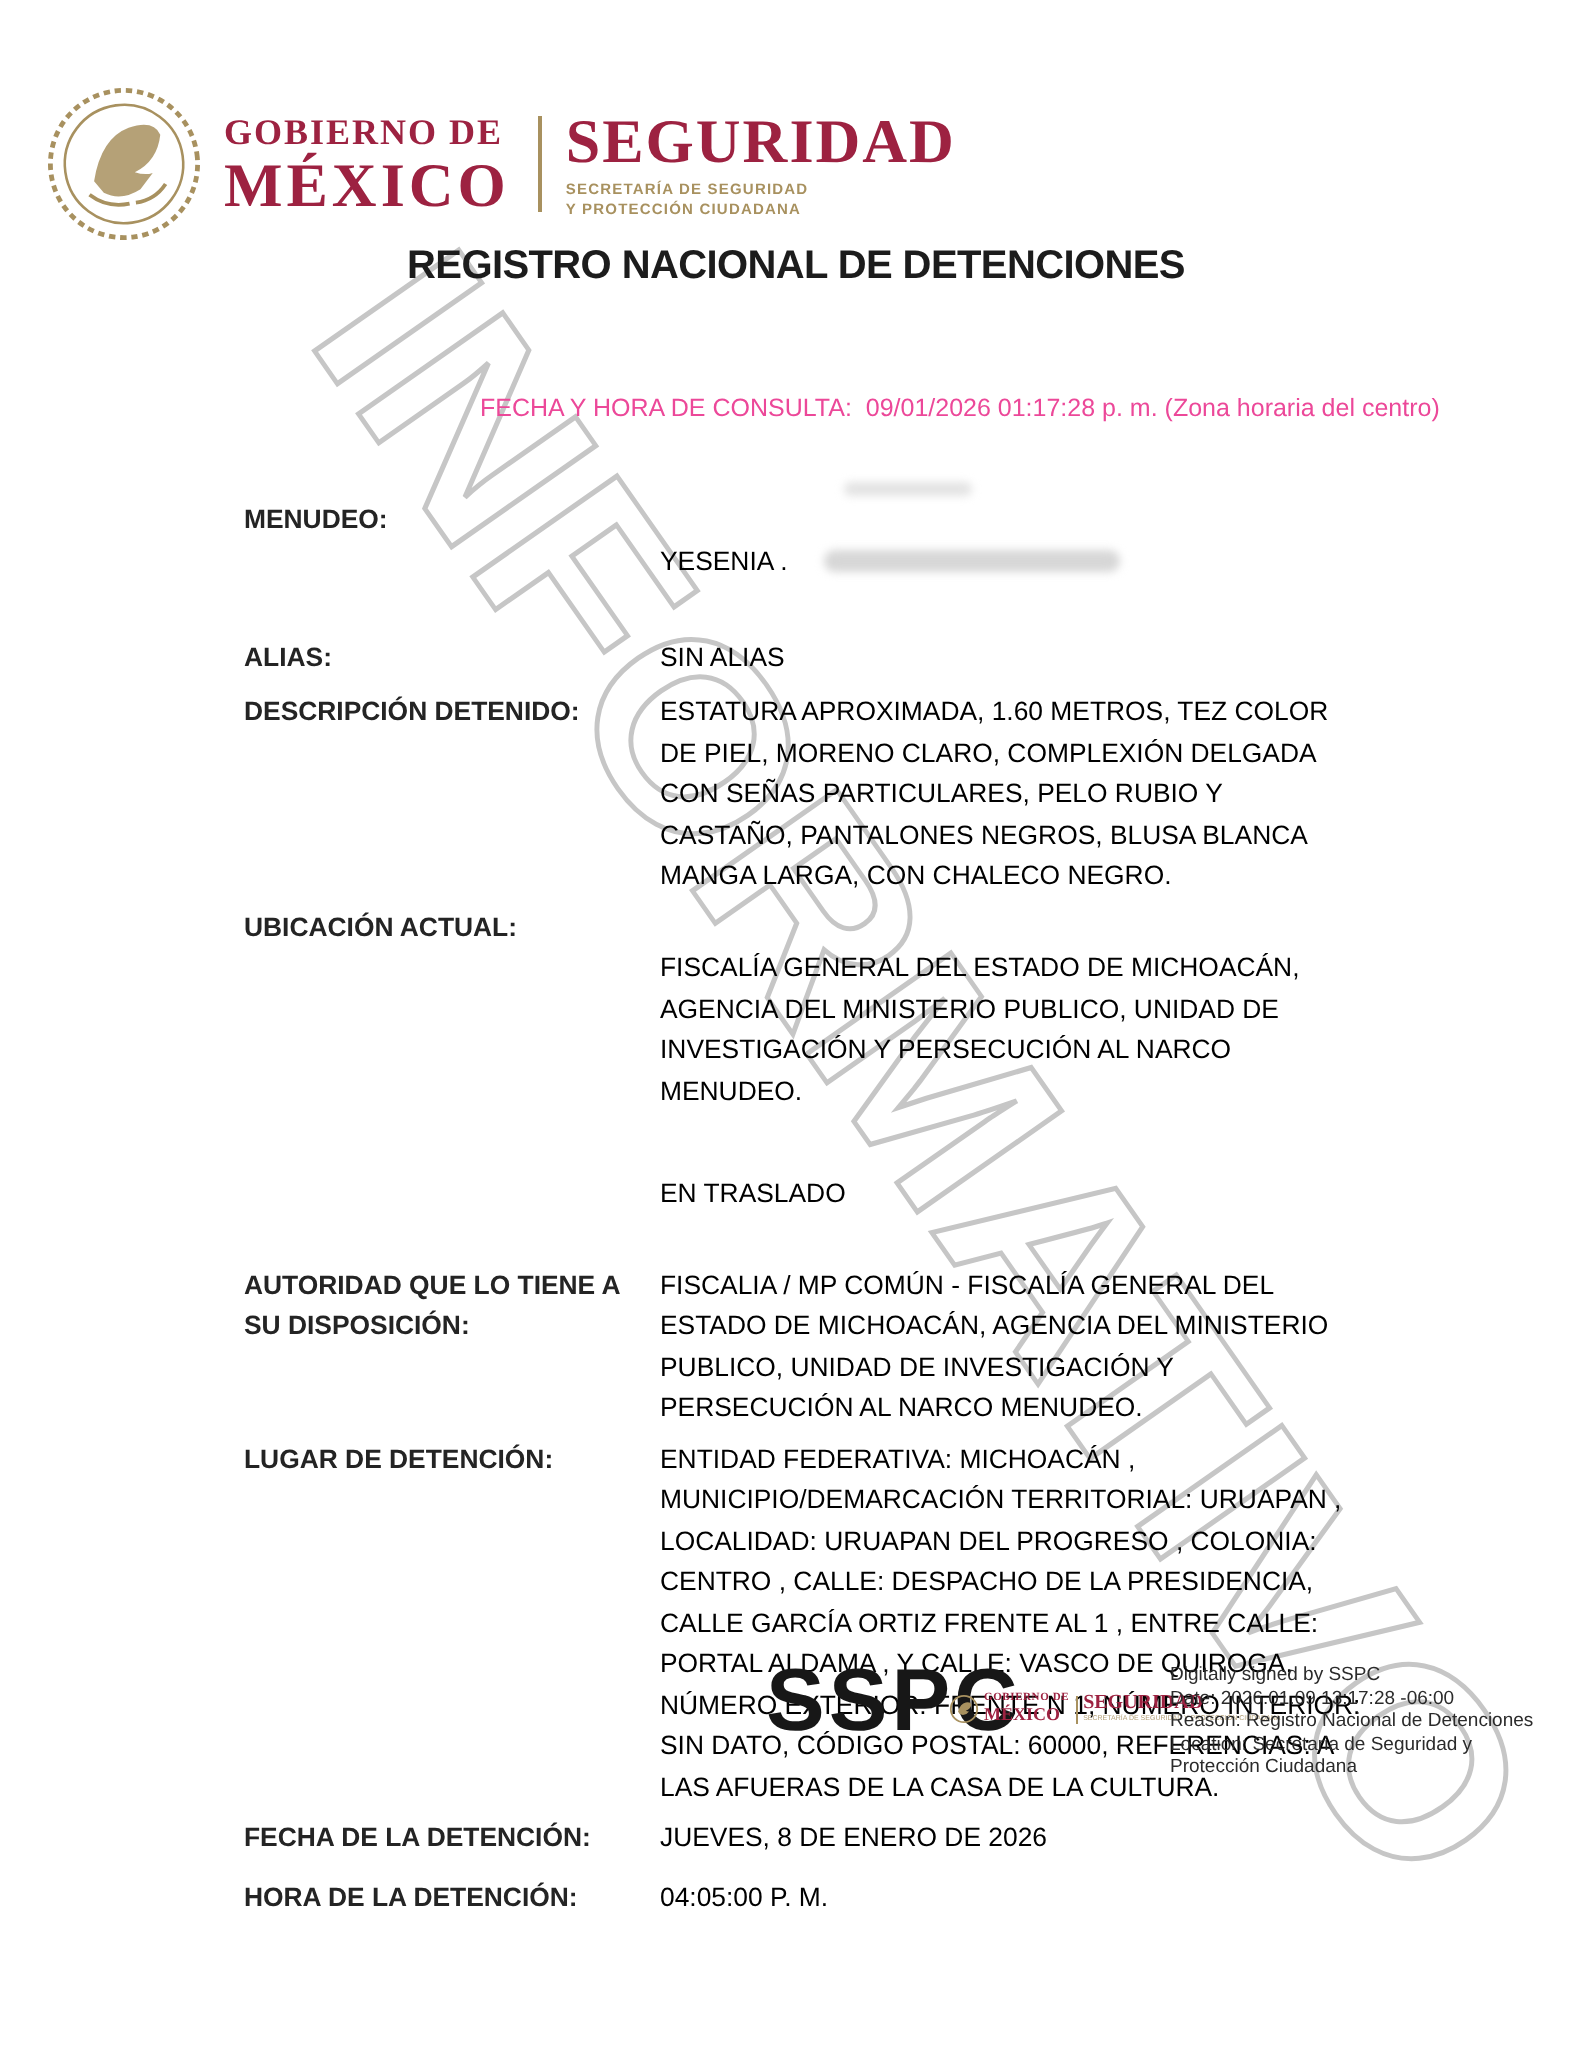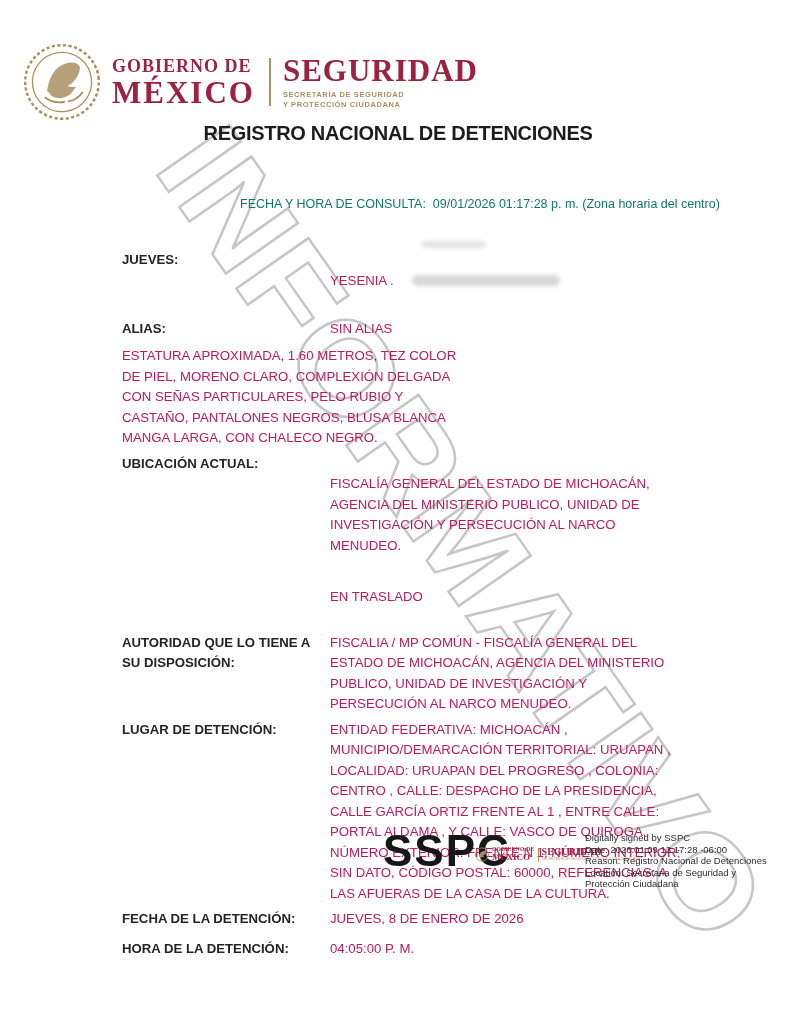--- a/index.html
+++ b/index.html
@@ -15,27 +15,27 @@
   .eagle{width:92px;height:80px;flex:0 0 auto;}
   .brand{margin-left:4px;color:#9d2241;font-family:"Liberation Serif",serif;font-weight:bold;line-height:1;}
   .brand .l1{font-size:18px;letter-spacing:1px;}
   .brand .l2{font-size:31px;letter-spacing:2px;margin-top:2px;}
   .hdr-divider{width:2px;height:48px;background:#a8915f;margin:0 12px 0 14px;}
   .agency .name{color:#9d2241;font-family:"Liberation Serif",serif;font-weight:bold;font-size:31px;line-height:1;letter-spacing:1px;}
   .agency .sub{color:#a8915f;font-size:7.5px;font-weight:bold;letter-spacing:.6px;line-height:1.25;margin-top:4px;white-space:pre-line;}
   
   .doc-title{position:absolute;top:122px;left:0;width:100%;text-align:center;z-index:2;
     font-size:20px;font-weight:bold;color:#1c1c1c;letter-spacing:-.3px;}
-  .consulta{position:absolute;top:197px;left:240px;z-index:2;font-size:12.5px;color:#0f766e;white-space:pre;text-align:right;}
+  .consulta{position:absolute;top:197px;left:240px;z-index:2;font-size:12.5px;color:#ec4899;white-space:pre;text-align:right;}
   
   .fields{position:absolute;top:250px;left:122px;width:560px;z-index:2;}
   .row{display:flex;margin-bottom:7px;}
   .row.tight{margin-bottom:5px;}
   .lbl{width:208px;flex:0 0 auto;font-weight:bold;color:#242424;font-size:13.2px;line-height:20.5px;white-space:pre-line;}
-  .val{flex:1;font-size:13.2px;line-height:20.5px;color:#be185d;white-space:pre-line;}
+  .val{flex:1;font-size:13.2px;line-height:20.5px;color:#000000;white-space:pre-line;}
   .val .para2{margin-top:10px;}
   .nombre-line{display:flex;align-items:center;}
   .redact{display:inline-block;width:148px;height:11px;margin-left:18px;background:#d7d7d7;border-radius:6px;filter:blur(2px);}
   .redact-ghost{position:absolute;left:300px;top:-9px;width:64px;height:7px;background:#e3e3e3;border-radius:4px;filter:blur(2px);}
   
   .stamp-sspc{position:absolute;left:383px;top:826px;z-index:3;font-size:44px;font-weight:bold;
     color:#171717;letter-spacing:2px;font-family:"Liberation Sans",sans-serif;}
   .mini-logo{position:absolute;left:474px;top:847px;z-index:4;display:flex;align-items:center;background:rgba(255,255,255,.0);}
   .mini-eagle{width:16px;height:15px;}
   .mini-brand{margin-left:2px;color:#9d2241;font-family:"Liberation Serif",serif;font-weight:bold;line-height:1;text-align:left;}
@@ -77,36 +77,37 @@
     </div>
   </div>
 
   <div class="doc-title">REGISTRO NACIONAL DE DETENCIONES</div>
 
   <div class="consulta">FECHA Y HORA DE CONSULTA:  09/01/2026 01:17:28 p. m. (Zona horaria del centro)</div>
 
   <div class="fields">
 
     <div class="row" style="position:relative;">
-      <div class="lbl">JUEVES:</div>
+      <div class="lbl">MENUDEO:</div>
       <div class="val">
         <span class="nombre-line">
           <span>YESENIA .</span>
           <span class="redact"></span>
         </span>
       </div>
       <span class="redact-ghost"></span>
     </div>
 
     <div class="row">
       <div class="lbl">ALIAS:</div>
       <div class="val">SIN ALIAS</div>
     </div>
 
     <div class="row tight">
+      <div class="lbl">DESCRIPCIÓN DETENIDO:</div>
       <div class="val">ESTATURA APROXIMADA, 1.60 METROS, TEZ COLOR
 DE PIEL, MORENO CLARO, COMPLEXIÓN DELGADA
 CON SEÑAS PARTICULARES, PELO RUBIO Y
 CASTAÑO, PANTALONES NEGROS, BLUSA BLANCA
 MANGA LARGA, CON CHALECO NEGRO.</div>
     </div>
 
 
     <div class="row tight">
       <div class="lbl">UBICACIÓN ACTUAL:</div>

